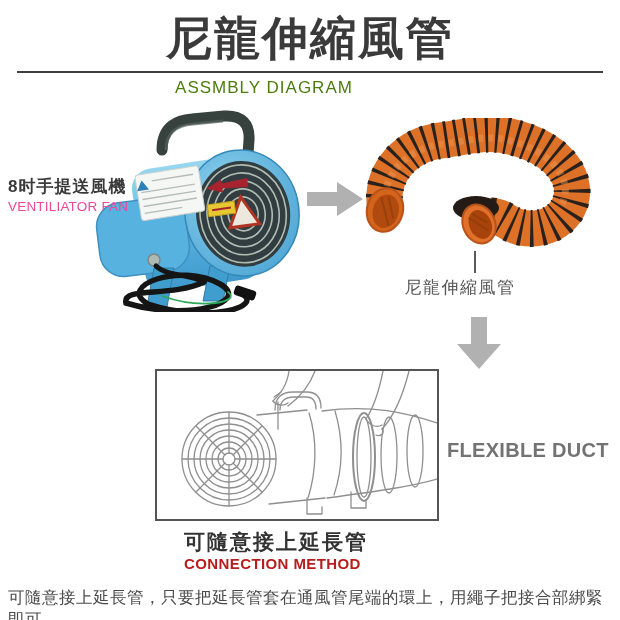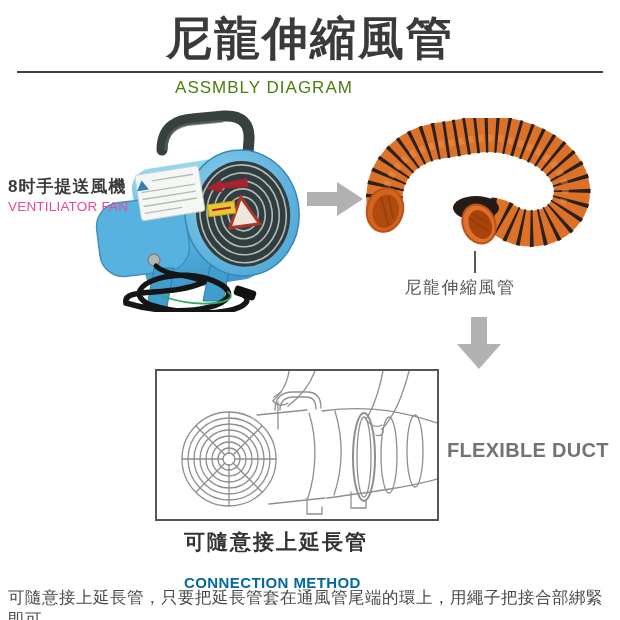--- a/index.html
+++ b/index.html
@@ -32,21 +32,21 @@
   }
   .arrow-down { left:457px; top:317px; width:44px; height:52px; }
   .diagram-box {
     left:155px; top:369px; width:284px; height:152px;
     border:2px solid #555; background:#fff;
   }
   .flexible-duct-label {
     left:447px; top:439px; font-size:20px; font-weight:700; color:#737373; letter-spacing:.3px;
   }
   .caption-zh { left:184px; top:528px; font-size:21px; font-weight:700; color:#333; letter-spacing:2px; }
-  .caption-en { left:184px; top:574px; font-size:15px; font-weight:700; color:#0369a1; letter-spacing:.4px; }
+  .caption-en { left:184px; top:555px; font-size:15px; font-weight:700; color:#b91c1c; letter-spacing:.4px; }
   .footer-note {
     left:8px; top:587px; width:608px; font-size:16.5px; color:#4a4a4a; letter-spacing:.5px;
   }
 </style>
 </head>
 <body>
 
 <div id="page">
 
   <div class="abs title">尼龍伸縮風管</div>

